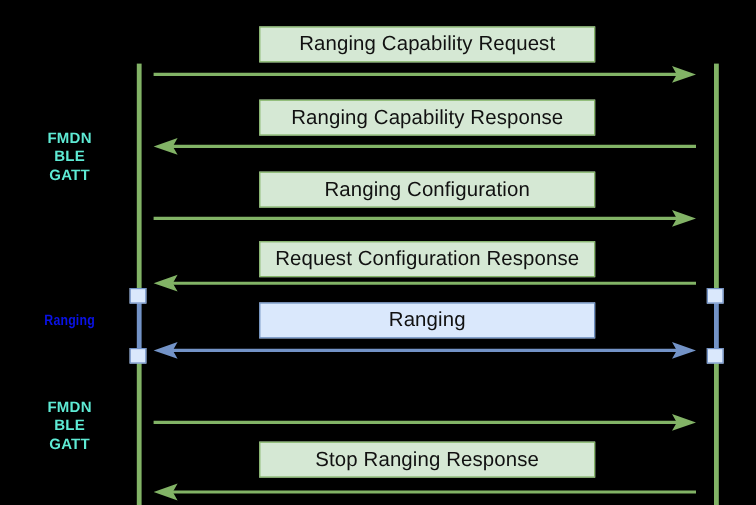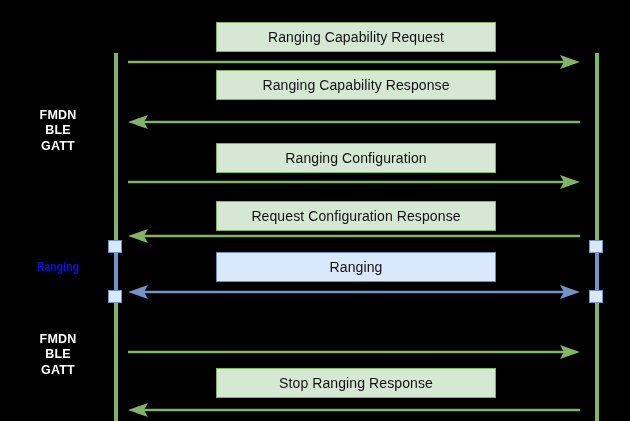--- a/index.html
+++ b/index.html
@@ -39,39 +39,39 @@
   .phase-label {
     position: absolute;
     width: 96px;
     text-align: center;
     line-height: 1.22;
     font-size: 12.5px;
     font-weight: bold;
     letter-spacing: 0.2px;
     white-space: pre-line;
   }
-  .phase-label.green { color: #ffffff; }
+  .phase-label.green { color: #5eead4; }
   .phase-label.blue  {
     color: #0a12e8;
     font-family: "Liberation Sans Narrow", "Liberation Sans", sans-serif;
     transform: scaleX(0.82);
     transform-origin: center center;
   }
 
   
   .msgbox {
     position: absolute;
     left: 216px;
     width: 280px;
     height: 30px;
     box-sizing: border-box;
     display: flex;
     align-items: center;
     justify-content: center;
-    font-size: 14px;
+    font-size: 17px;
     color: #111111;
     letter-spacing: 0.1px;
   }
   .msgbox.green {
     background: #d5e8d4;
     border: 1px solid #82b366;
   }
   .msgbox.blue {
     background: #dae8fc;
     border: 1px solid #6c8ebf;
@@ -110,21 +110,21 @@
   <div class="phase-label blue" style="left:10px; top:260px;">Ranging</div>
 
   <div class="phase-label green" style="left:10px; top:332px;">FMDN
 BLE
 GATT</div>
 
   <div class="msgbox green" style="top:22px;">
     <span>Ranging Capability Request</span>
   </div>
 
-  <div class="msgbox green" style="top:70px;">
+  <div class="msgbox green" style="top:83px;">
     <span>Ranging Capability Response</span>
   </div>
 
   <div class="msgbox green" style="top:143px;justify-content:center;">
     <span>Ranging Configuration</span>
   </div>
 
   <div class="msgbox green" style="top:201px;">
     <span>Request Configuration Response</span>
   </div>

